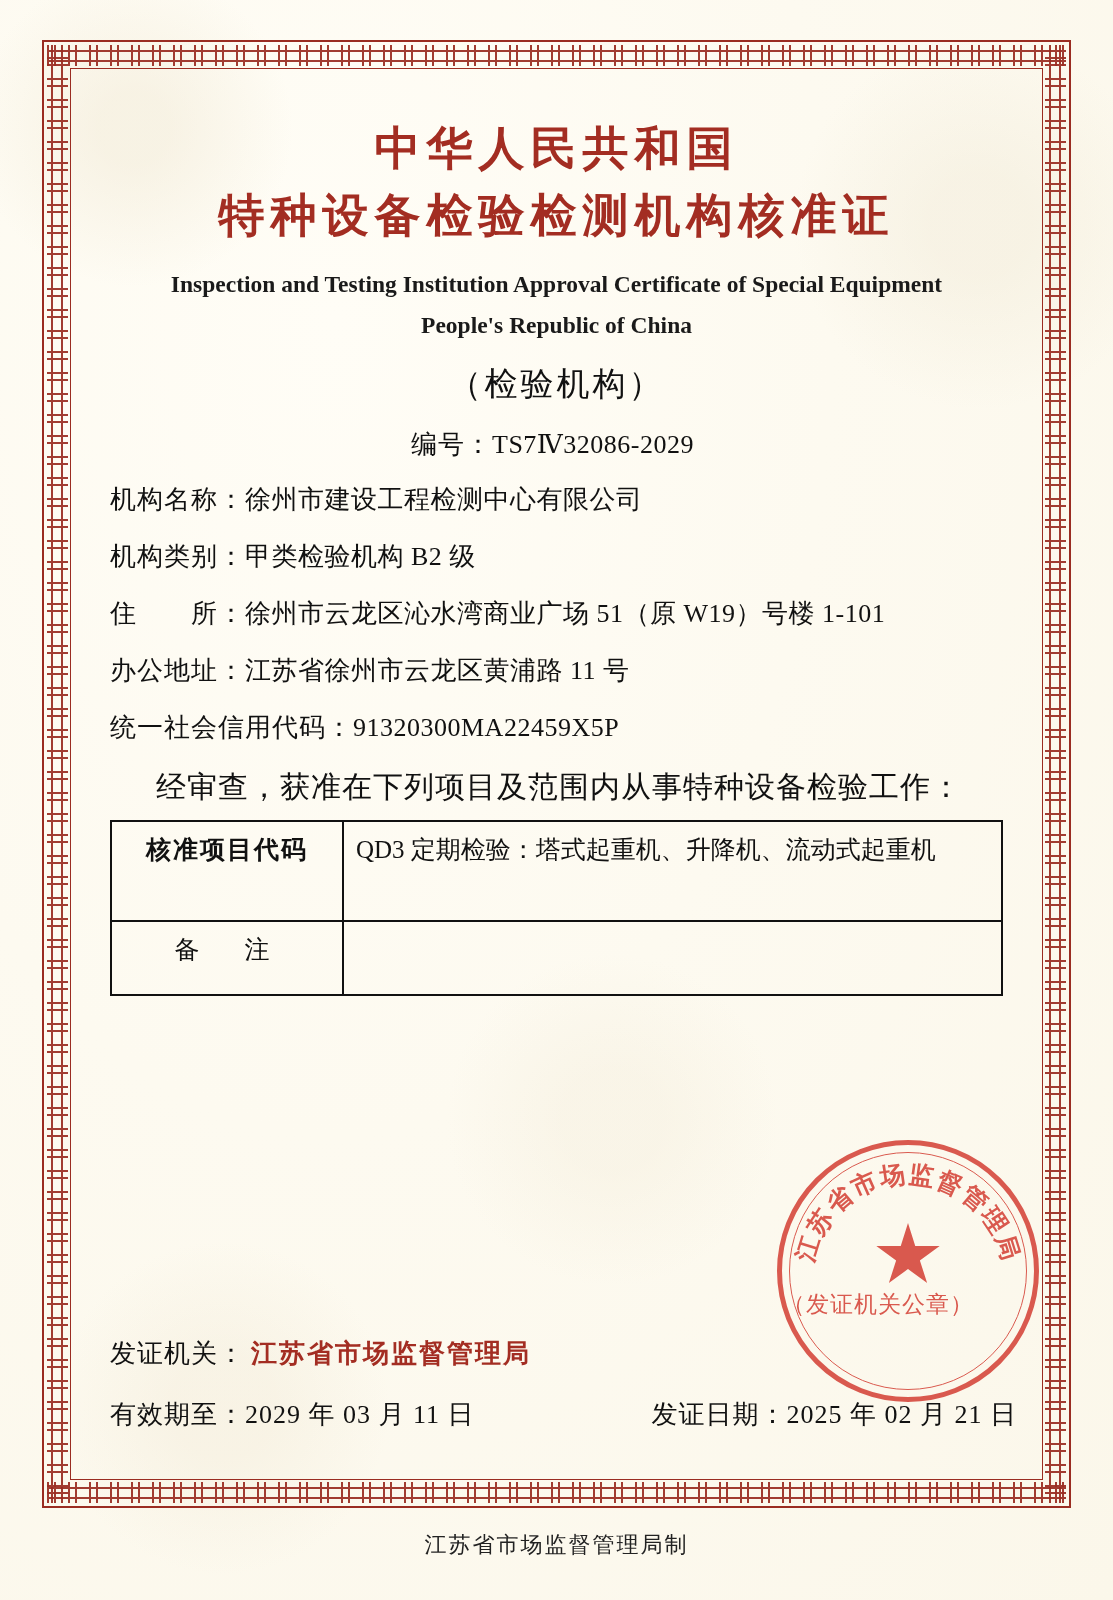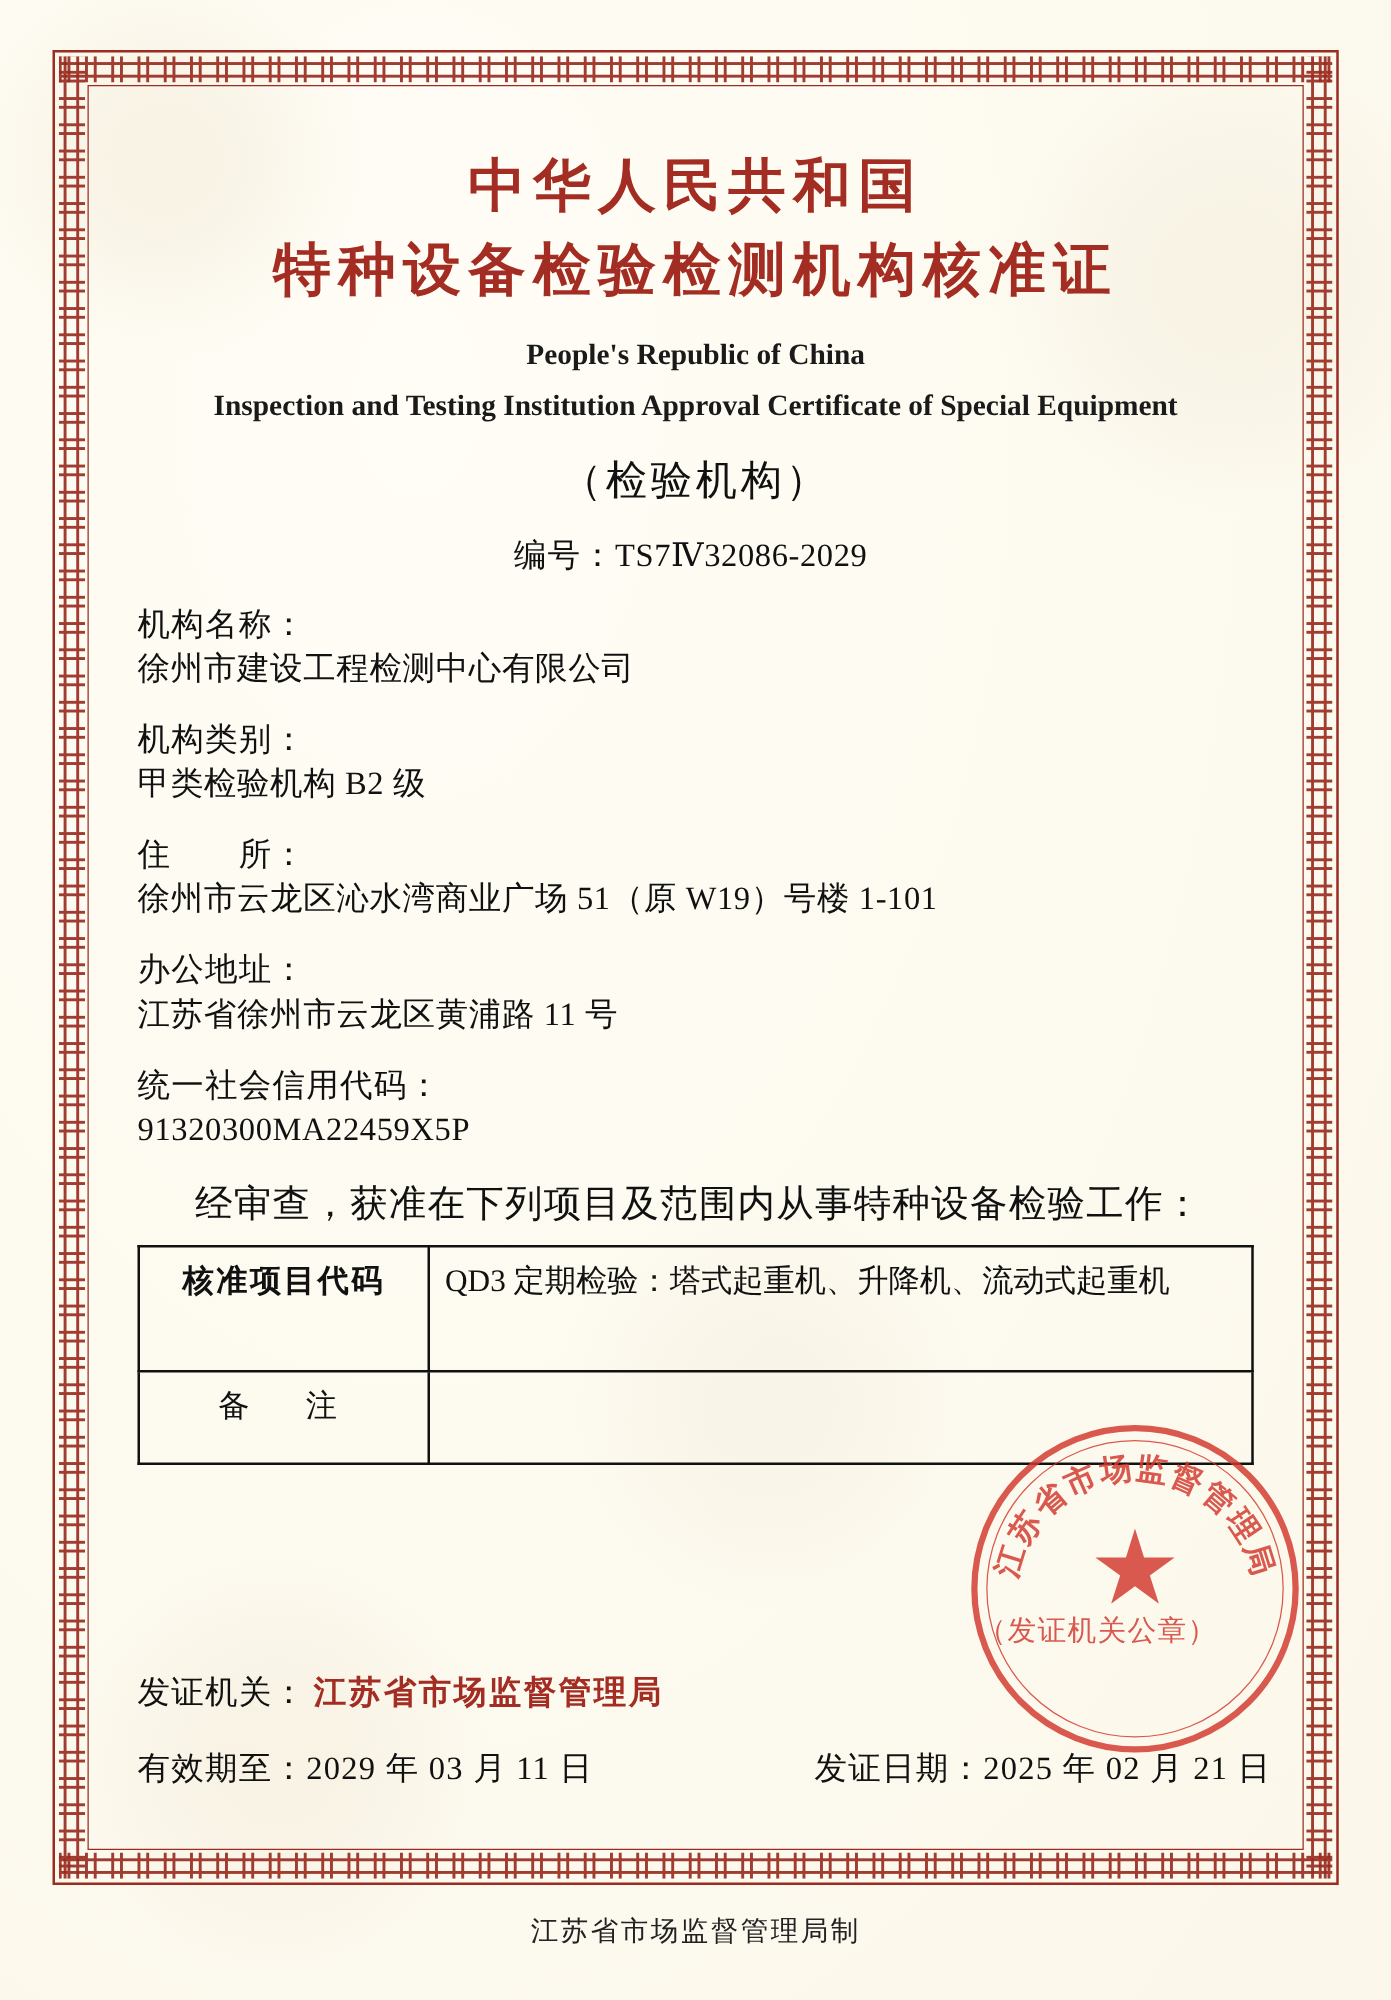--- a/index.html
+++ b/index.html
@@ -137,21 +137,20 @@
   .serial-row .serial-value { letter-spacing: 0.5px; }
 
   .fields { margin-top: 20px; }
   .field-row {
     display: flex;
     align-items: baseline;
     font-size: 26px;
     color: #111;
     margin: 0 0 22px 0;
     line-height: 1.35;
-    flex-direction: column;
   }
   .field-label {
     flex: 0 0 auto;
     white-space: pre;
     letter-spacing: 1px;
   }
   .field-value {
     flex: 1 1 auto;
     letter-spacing: 0.5px;
   }
@@ -299,22 +298,22 @@
       </div>
     <div class="inner-line"></div>
   </div>
 
   <div class="content">
 
     <div class="title-cn-1">中华人民共和国</div>
     <div class="title-cn-2">特种设备检验检测机构核准证</div>
 
     <div class="title-en">
+      <div>Inspection and Testing Institution Approval Certificate of Special Equipment</div>
       <div>People's Republic of China</div>
-      <div>Inspection and Testing Institution Approval Certificate of Special Equipment</div>
     </div>
 
     <div class="subtitle-cn">（检验机构）</div>
 
     <div class="serial-row">
       <span>编号：</span><span class="serial-value">TS7Ⅳ32086-2029</span>
     </div>
 
     <div class="fields">
 

